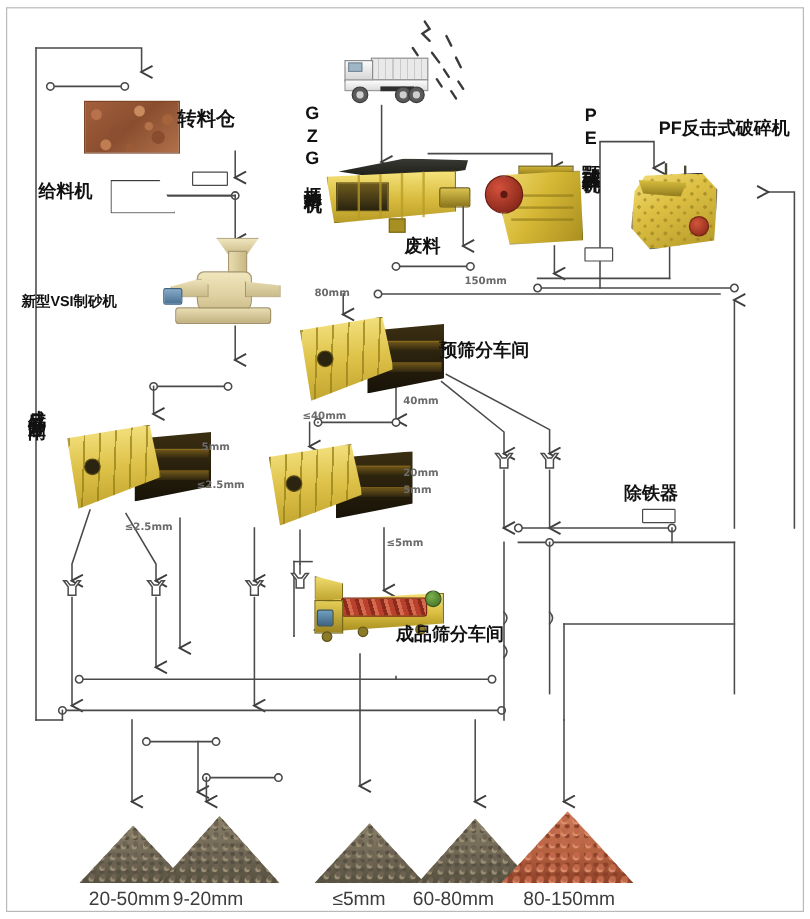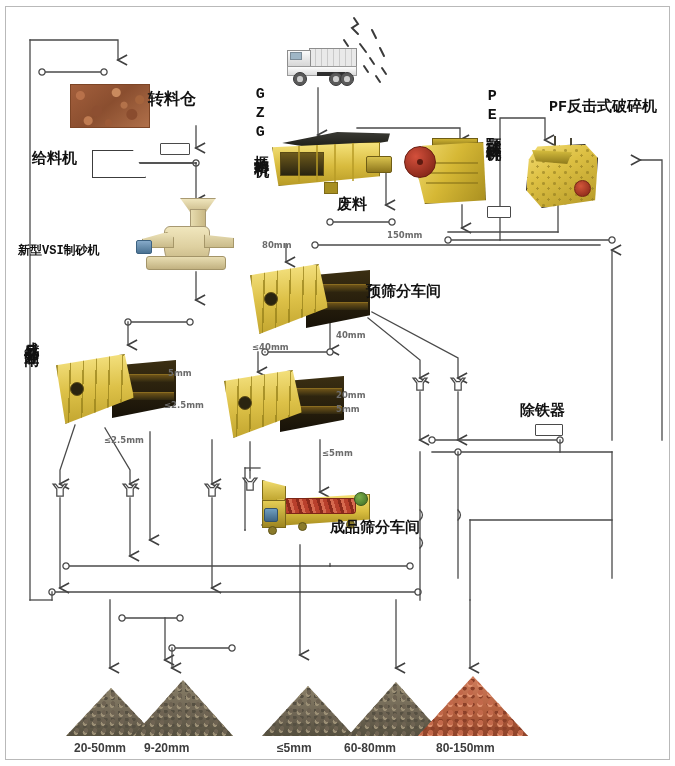--- a/index.html
+++ b/index.html
@@ -2,25 +2,25 @@
 <html><head>
 <meta charset="utf-8">
 <title>Crushing Plant Flow Diagram</title>
 <style>
   html,body{margin:0;padding:0;background:#fff;}
   body{font-family:"Liberation Sans","DejaVu Sans",sans-serif;}
   #stage{position:relative;width:675px;height:766px;background:#fff;overflow:hidden;}
   #stage svg.lines{position:absolute;left:0;top:0;width:675px;height:766px;overflow:visible;}
 
   .lbl{position:absolute;color:#111;font-weight:700;white-space:nowrap;line-height:1.05;}
-  .lbl-cn{font-family:Liberation Mono, monospace;}
+  .lbl-cn{font-family:Liberation Sans, sans-serif;}
   .vert{writing-mode:vertical-rl;text-orientation:upright;letter-spacing:2px;}
   .dim{position:absolute;color:#6b6b6b;font-size:8.5px;font-weight:600;white-space:nowrap;
        font-family:"DejaVu Sans",sans-serif;}
-  .szlbl{position:absolute;color:#3d3d3d;font-size:12px;font-weight:700;white-space:nowrap;}
+  .szlbl{position:absolute;color:#3d3d3d;font-size:16px;font-weight:400;white-space:nowrap;}
 
   
   .eq{position:absolute;}
 
   
   .bin{
     background:
       radial-gradient(circle at 12% 25%,#b8714a 0 4px,transparent 5px),
       radial-gradient(circle at 33% 62%,#8d4f31 0 5px,transparent 6px),
       radial-gradient(circle at 58% 18%,#c98a5e 0 4px,transparent 5px),

